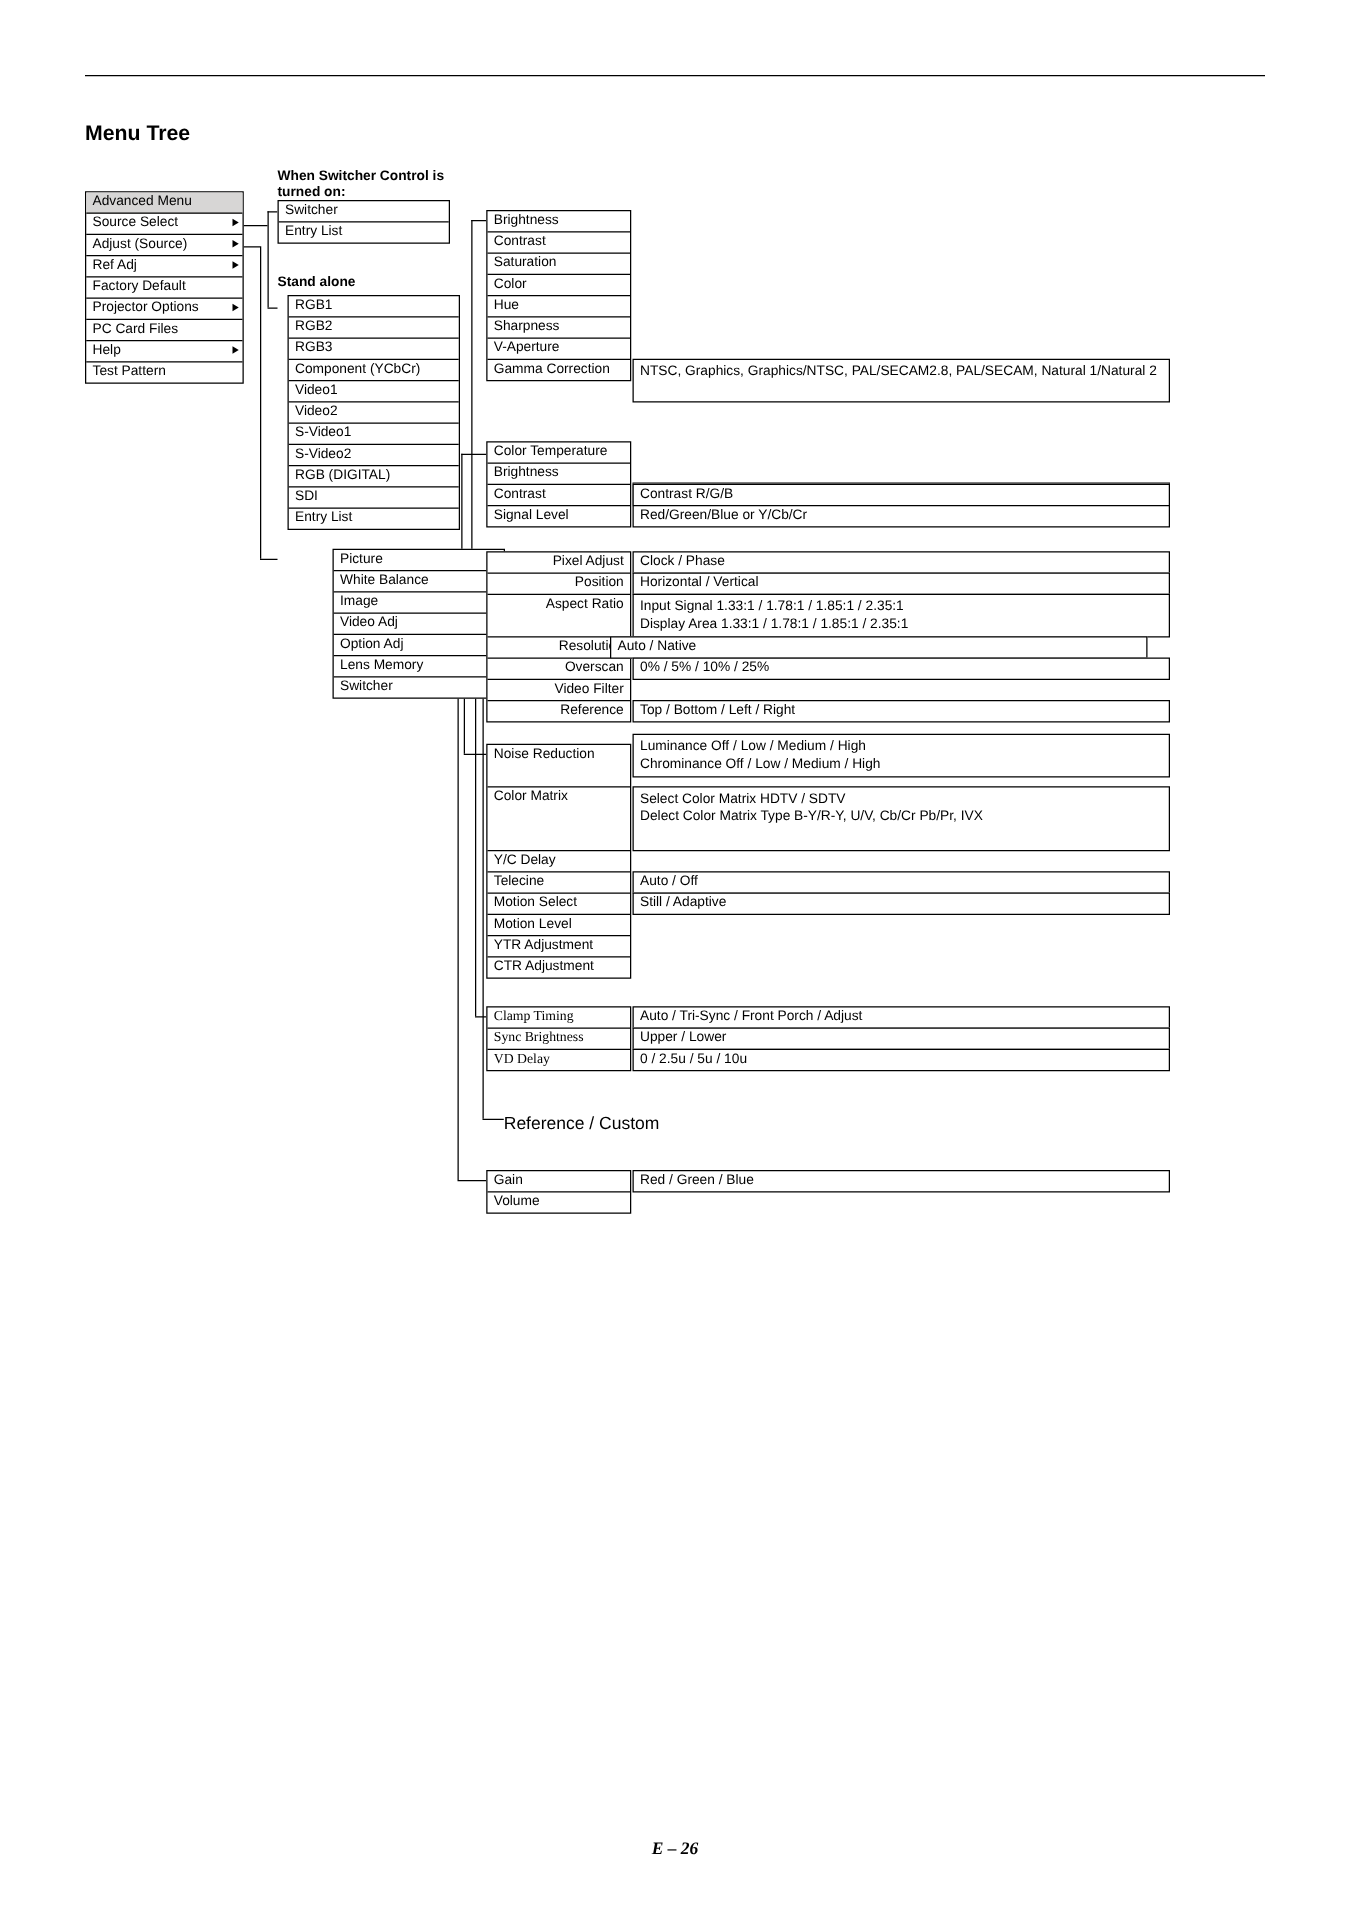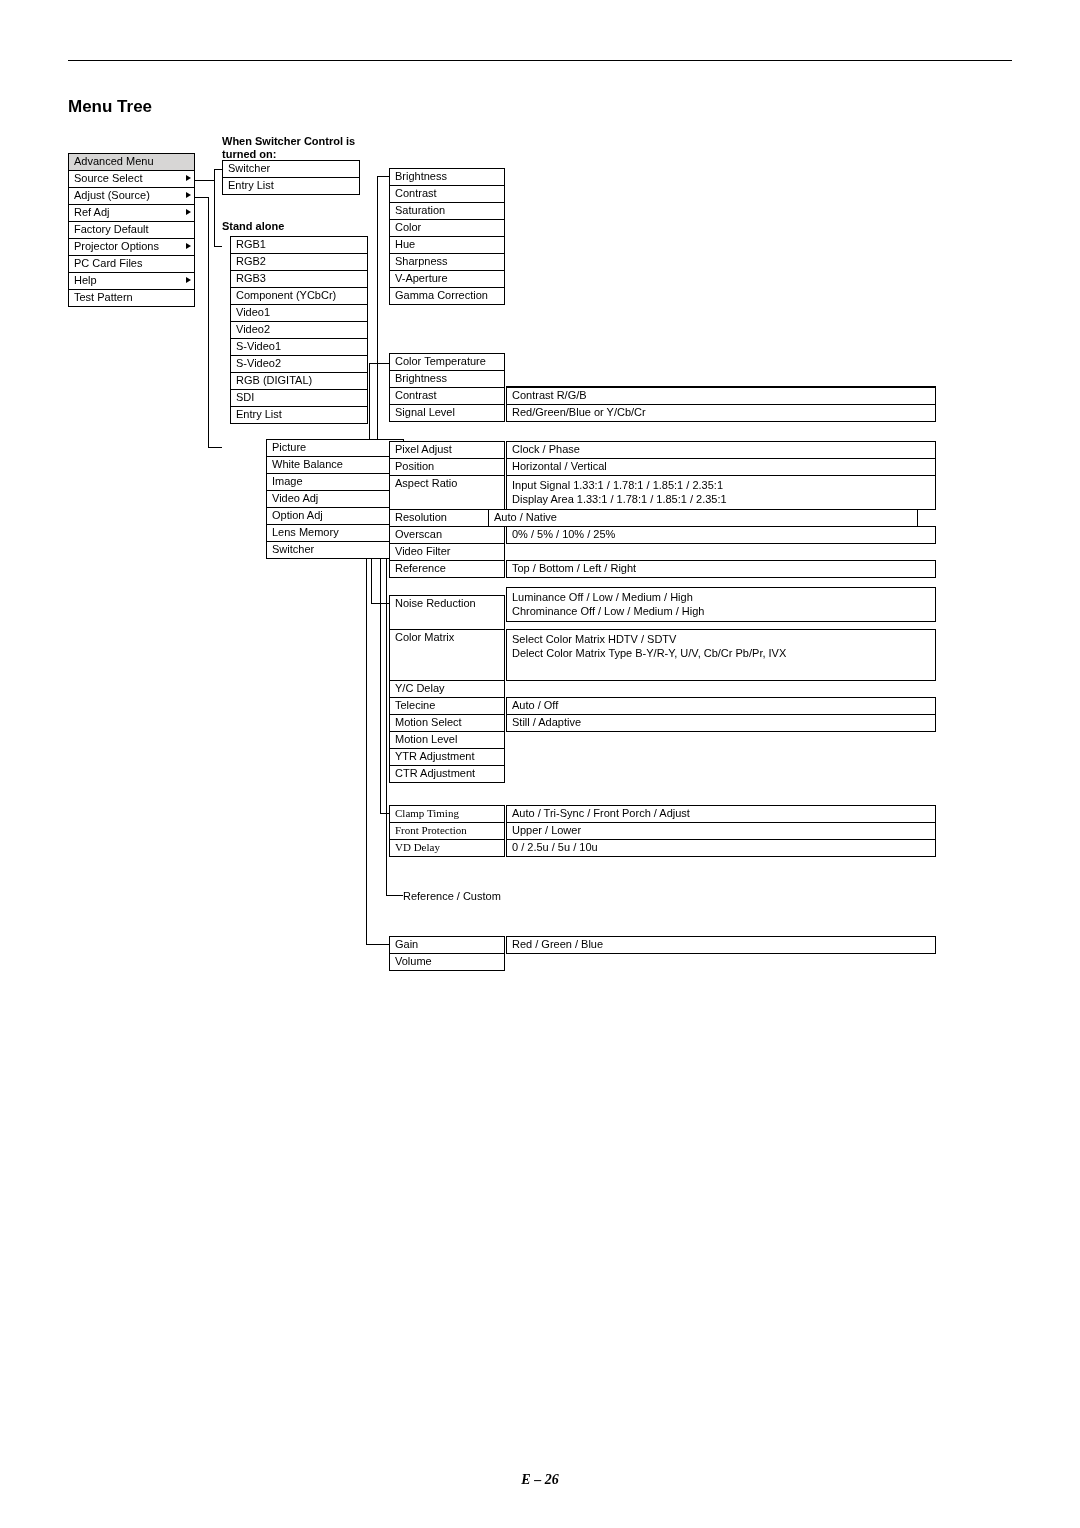--- a/index.html
+++ b/index.html
@@ -64,21 +64,21 @@
     height: 11px;
     line-height: 11px;
     background: #fff;
     white-space: nowrap;
   }
   .val.tall2 { height: 28px; line-height: 14px; white-space: normal; }
   .val.tall3 { height: 45px; line-height: 14px; white-space: normal; }
   .connect { position: absolute; background:#000; }
   .bare {
     position: absolute;
-    font-size: 11px;
+    font-size: 14px;
   }
   .pgno {
     position: absolute;
     bottom: 40px;
     width: 100%;
     text-align: center;
     font-style: italic;
     font-weight: 700;
     font-family: "Times New Roman", serif;
     font-size: 14px;
@@ -187,34 +187,35 @@
           <div class="cell crel">Brightness</div>
           <div class="cell crel">Contrast</div>
           <div class="cell crel">Saturation</div>
           <div class="cell crel">Color</div>
           <div class="cell crel">Hue</div>
           <div class="cell crel">Sharpness</div>
           <div class="cell crel">V-Aperture</div>
           <div class="cell crel">Gamma Correction</div>
         </div>
     </div>
+    <div class="val tall2" style="left:438px; top:134px; width:418px;">NTSC, Graphics, Graphics/NTSC, PAL/SECAM2.8, PAL/SECAM, Natural 1/Natural 2</div>
 
     <div class="box" style="left:321px; top:200px; width:114px;">
       <div id="wb-group">
           <div class="cell crel">Color Temperature</div>
           <div class="cell crel">Brightness</div>
           <div class="cell crel">Contrast</div>
           <div class="cell crel">Signal Level</div>
         </div>
     </div>
     <div class="val" style="left:438px; top:217px; width:418px;margin-top:16px;">Brightness R/G/B</div>
     <div class="val" style="left:438px; top:234px; width:418px;">Contrast R/G/B</div>
     <div class="val" style="left:438px; top:251px; width:418px;">Red/Green/Blue or Y/Cb/Cr</div>
 
-    <div class="box" style="left:321px; top:288px; width:114px;">
+    <div class="box" style="left:321px; top:288px; width:114px;text-align:right;">
       <div class="cell">Pixel Adjust</div>
       <div class="cell">Position</div>
       <div class="cell" style="height:28px;">Aspect Ratio</div>
       <div class="cell">Resolution</div>
       <div class="cell">Overscan</div>
       <div class="cell">Video Filter</div>
       <div class="cell">Reference</div>
     </div>
     <div class="val" style="left:438px; top:288px; width:418px;">Clock / Phase</div>
     <div class="val" style="left:438px; top:305px; width:418px;">Horizontal / Vertical</div>
@@ -234,21 +235,21 @@
       <div class="cell">CTR Adjustment</div>
     </div>
     <div class="val tall2" style="left:438px; top:434px; width:418px;">Luminance  Off / Low / Medium / High<br>Chrominance  Off / Low / Medium / High</div>
     <div class="val tall3" style="left:438px; top:476px; width:418px;">Select Color Matrix  HDTV / SDTV<br>Delect Color Matrix Type  B-Y/R-Y, U/V, Cb/Cr Pb/Pr, IVX</div>
     <div class="val" style="left:438px; top:544px; width:418px;">Auto / Off</div>
     <div class="val" style="left:438px; top:561px; width:418px;">Still / Adaptive</div>
 
     <div class="box" style="left:321px; top:652px; width:114px;font-family:Liberation Serif, serif;">
       <div id="oa-group">
           <div class="cell crel">Clamp Timing</div>
-          <div class="cell crel">Front Protection</div>
+          <div class="cell crel">Sync Brightness</div>
           <div class="cell crel">VD Delay</div>
         </div>
     </div>
     <div class="val" style="left:438px; top:652px; width:418px;">Auto / Tri-Sync / Front Porch / Adjust</div>
     <div class="val" style="left:438px; top:669px; width:418px;">Upper / Lower</div>
     <div class="val" style="left:438px; top:686px; width:418px;">0 / 2.5u / 5u / 10u</div>
 
     <div class="bare" style="left:335px; top:738px;">Reference / Custom</div>
 
     <div class="box" style="left:321px; top:783px; width:114px;">

